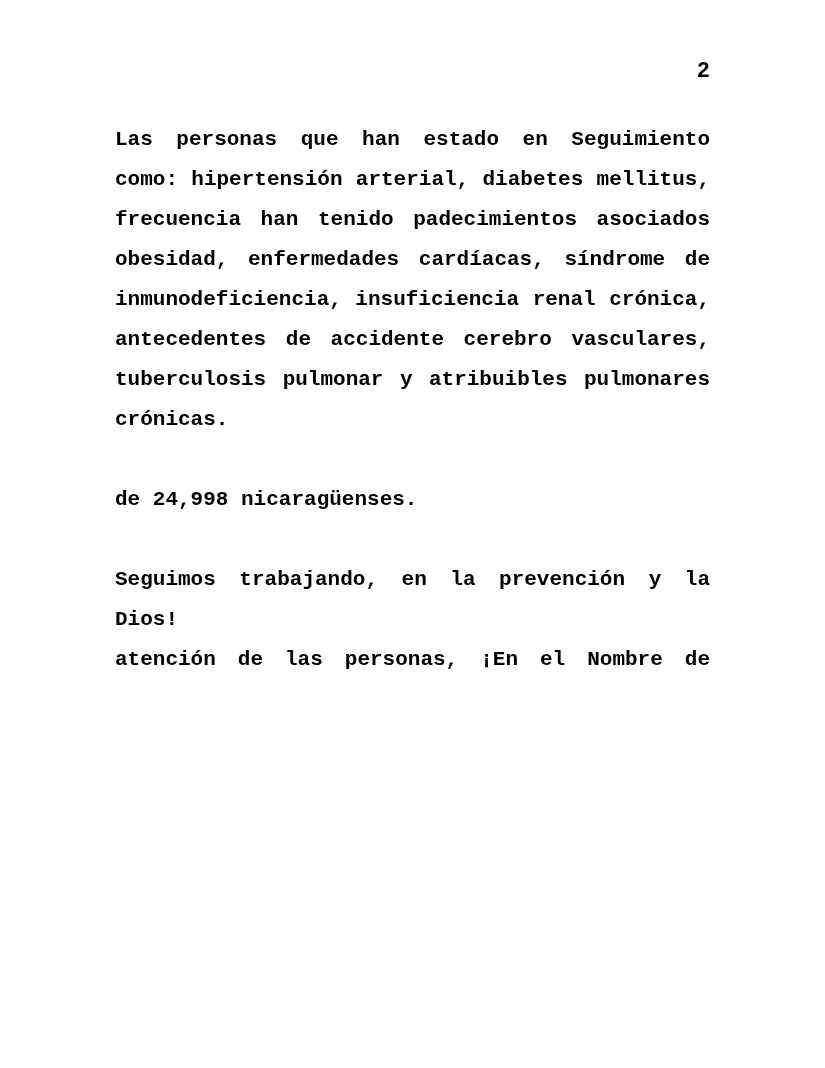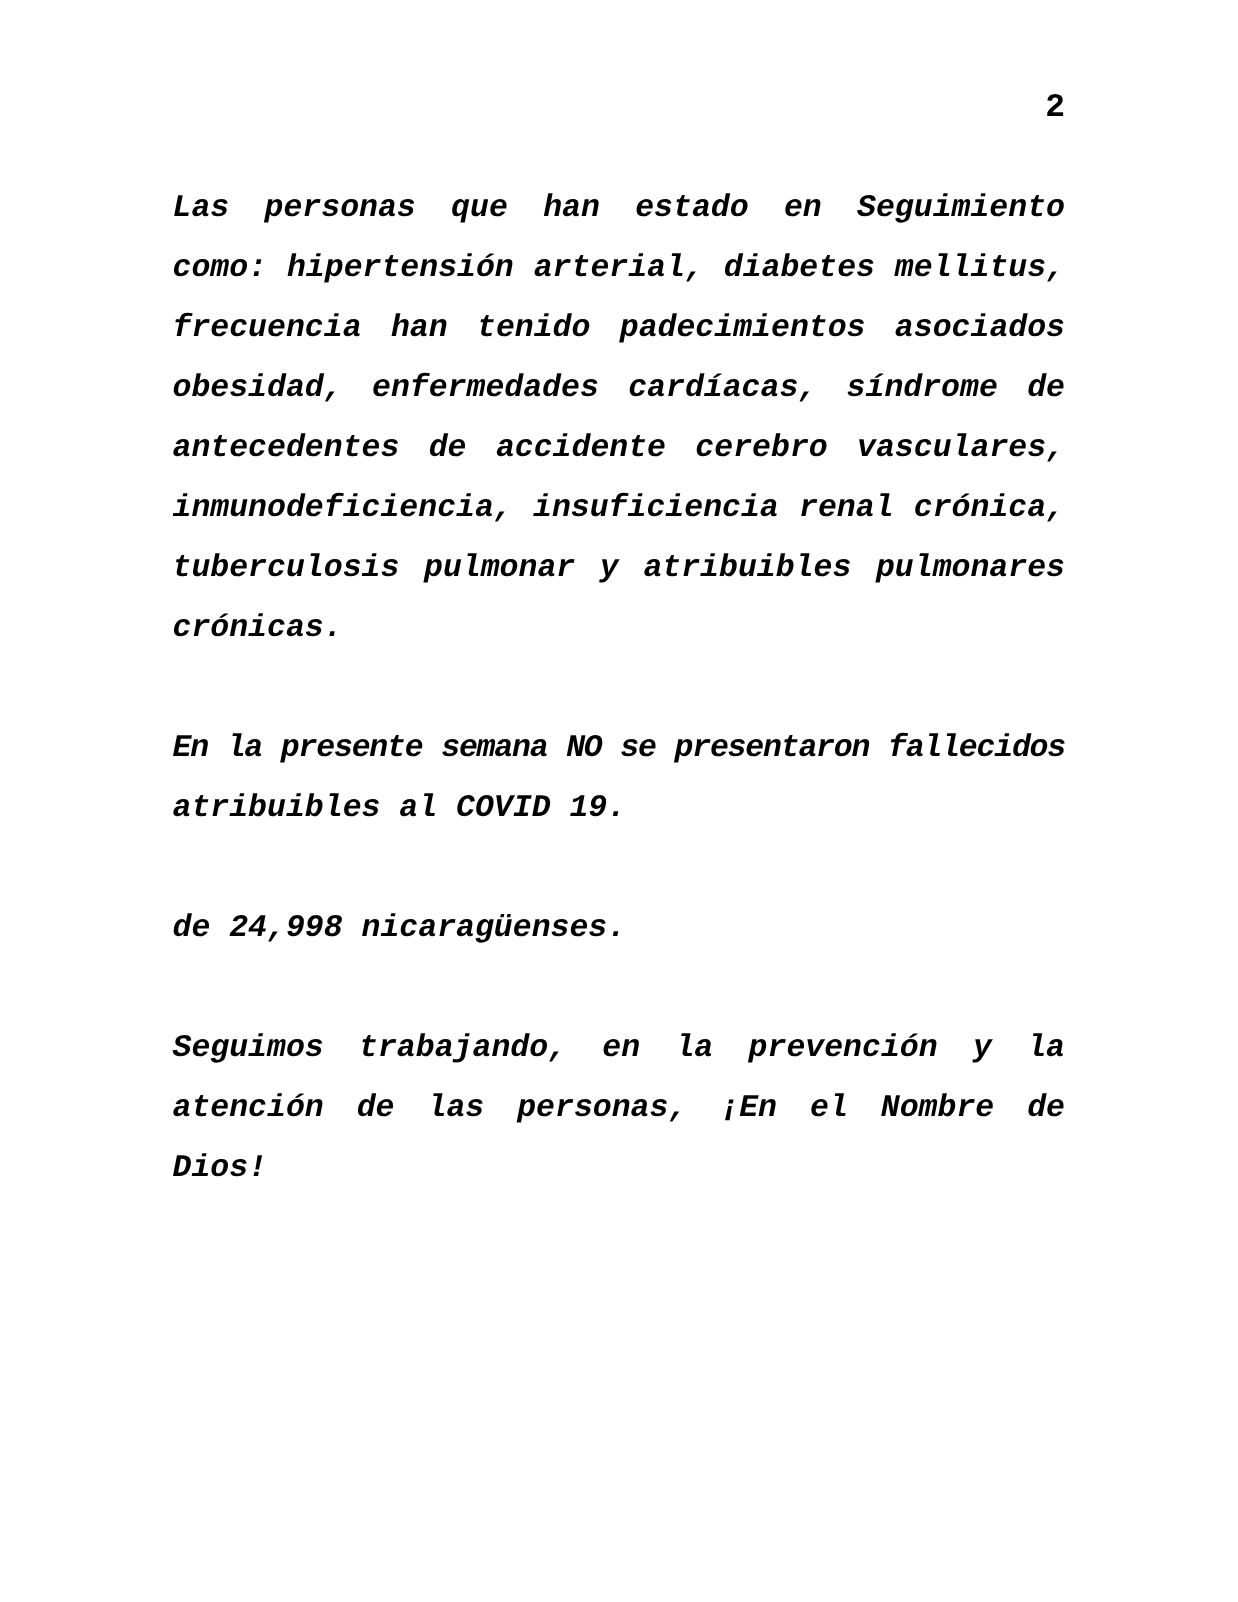--- a/index.html
+++ b/index.html
@@ -28,21 +28,20 @@
   }
   .doc-body {
     position: absolute;
     top: 120px;
     left: 115px;
     width: 595px;
     font-size: 21px;
   }
   .para {
     margin: 0 0 40px 0;
-    font-style: italic;
   }
   .line {
     height: 40px;
     line-height: 40px;
     white-space: normal;
     text-align: justify;
     text-align-last: justify;
     text-justify: inter-word;
   }
   .line.last {
@@ -60,35 +59,31 @@
 
   <div class="page-number">2</div>
 
   <div class="doc-body">
 
     <div class="para">
       <div class="line">Las personas que han estado en Seguimiento</div>
       <div class="line">como: hipertensión arterial, diabetes mellitus,</div>
       <div class="line">frecuencia han tenido padecimientos asociados</div>
       <div class="line">obesidad, enfermedades cardíacas, síndrome de</div>
+      <div class="line">inmunodeficiencia, insuficiencia renal crónica,</div>
       <div class="line">antecedentes de accidente cerebro vasculares,</div>
-      <div class="line">inmunodeficiencia, insuficiencia renal crónica,</div>
       <div class="line">tuberculosis pulmonar y atribuibles pulmonares</div>
       <div class="line last">crónicas.</div>
     </div>
 
-    <div class="para">
-      <div class="line tight">En la presente semana NO se presentaron fallecidos</div>
-      <div class="line last">atribuibles al COVID 19.</div>
-    </div>
 
     <div class="para">
       <div class="line last">de 24,998 nicaragüenses.</div>
     </div>
 
     <div class="para">
       <div class="line">Seguimos trabajando, en la prevención y la</div>
+      <div class="line last">Dios!</div>
       <div class="line">atención de las personas, ¡En el Nombre de</div>
-      <div class="line last">Dios!</div>
     </div>
 
   </div>
 </div>
 
 </body></html>

